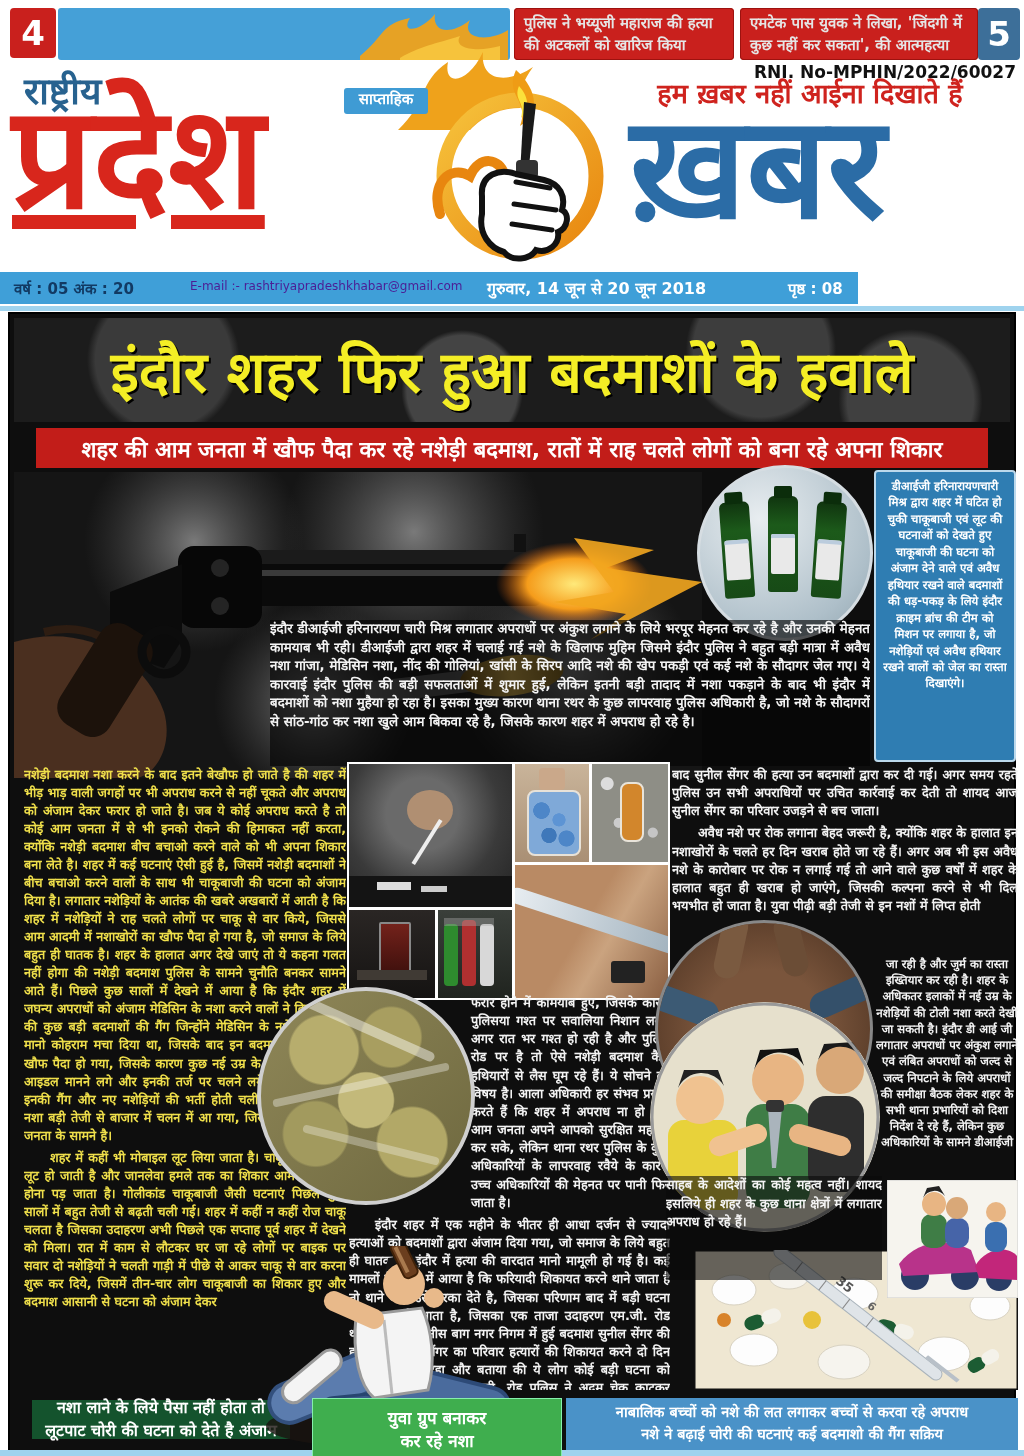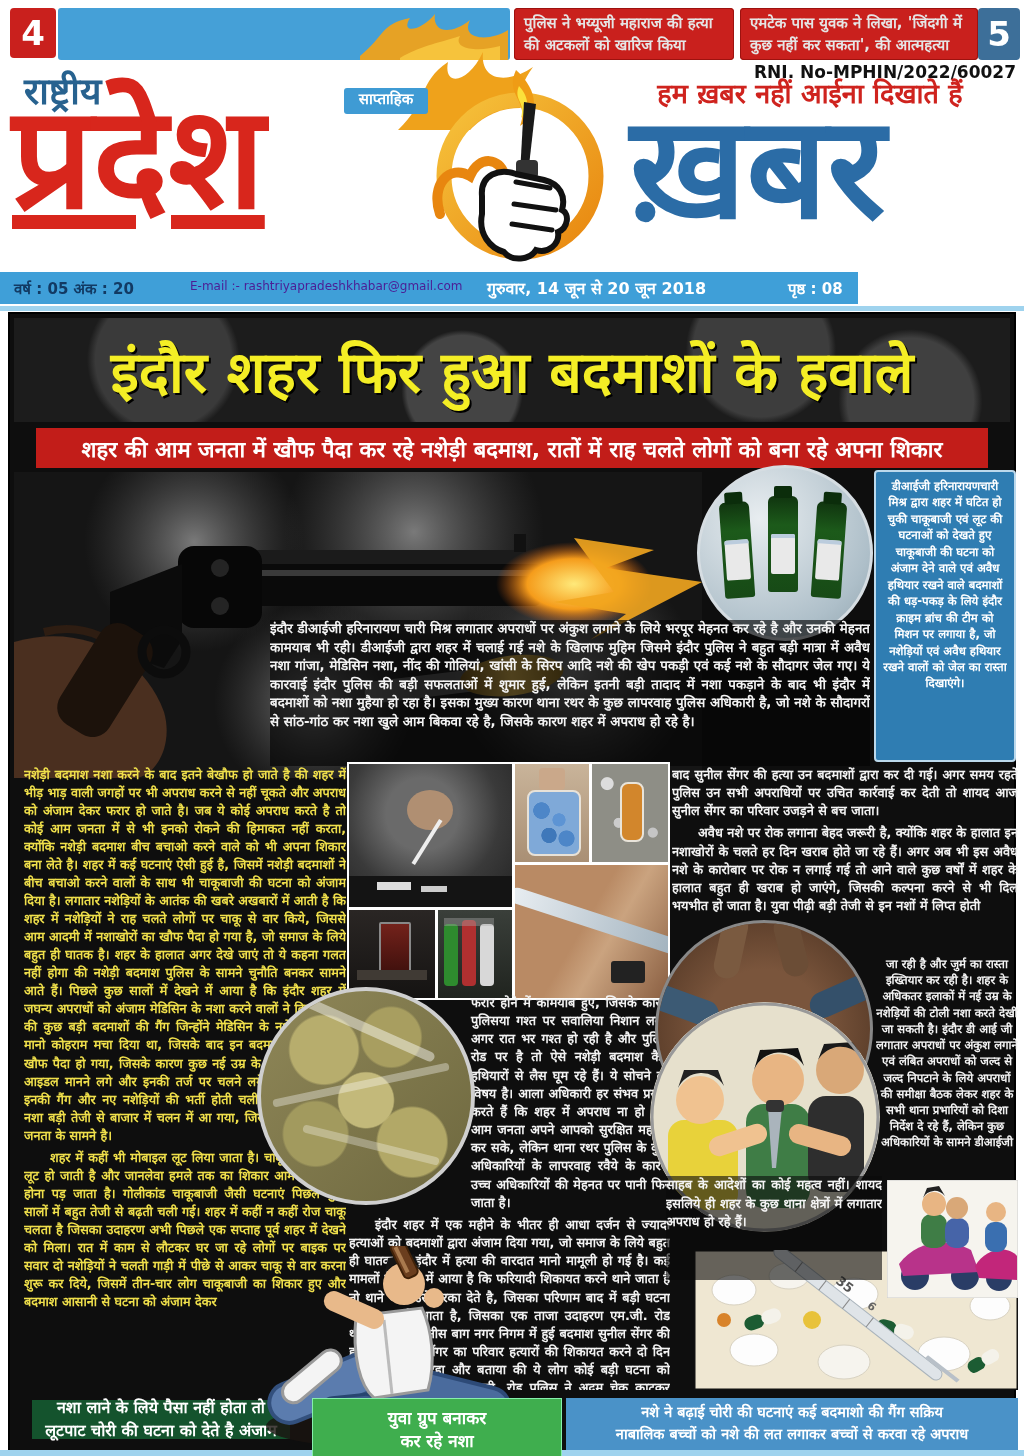--- a/index.html
+++ b/index.html
@@ -349,18 +349,18 @@
 
   <div class="abs callout" style="left:22px;top:1086px;width:258px;height:39px;background:#14532d;z-index:5;font-size:16px;line-height:1.4;">
     <div>नशा लाने के लिये पैसा नहीं होता तो</div>
     <div>लूटपाट चोरी की घटना को देते है अंजाम</div>
   </div>
   <div class="abs callout" style="left:302px;top:1084px;width:250px;height:64px;background:#3fae4e;border:1px solid #86efac;box-sizing:border-box;z-index:7;font-size:17px;line-height:1.35;">
     <div>युवा ग्रुप बनाकर</div>
     <div>कर रहे नशा</div>
   </div>
   <div class="abs callout" style="left:556px;top:1084px;width:452px;height:52px;background:#4a92c8;z-index:7;font-size:14.5px;line-height:1.5;">
+    <div>नाबालिक बच्चों को नशे की लत लगाकर बच्चों से करवा रहे अपराध</div>
     <div>नशे ने बढ़ाई  चोरी की घटनाएं कई बदमाशो की गैंग सक्रिय</div>
-    <div>नाबालिक बच्चों को नशे की लत लगाकर बच्चों से करवा रहे अपराध</div>
   </div>
 </div>
 
 <div class="abs" style="left:0;top:1450px;width:1024px;height:6px;background:#9fd3ee;"></div>
 
 </body></html>

